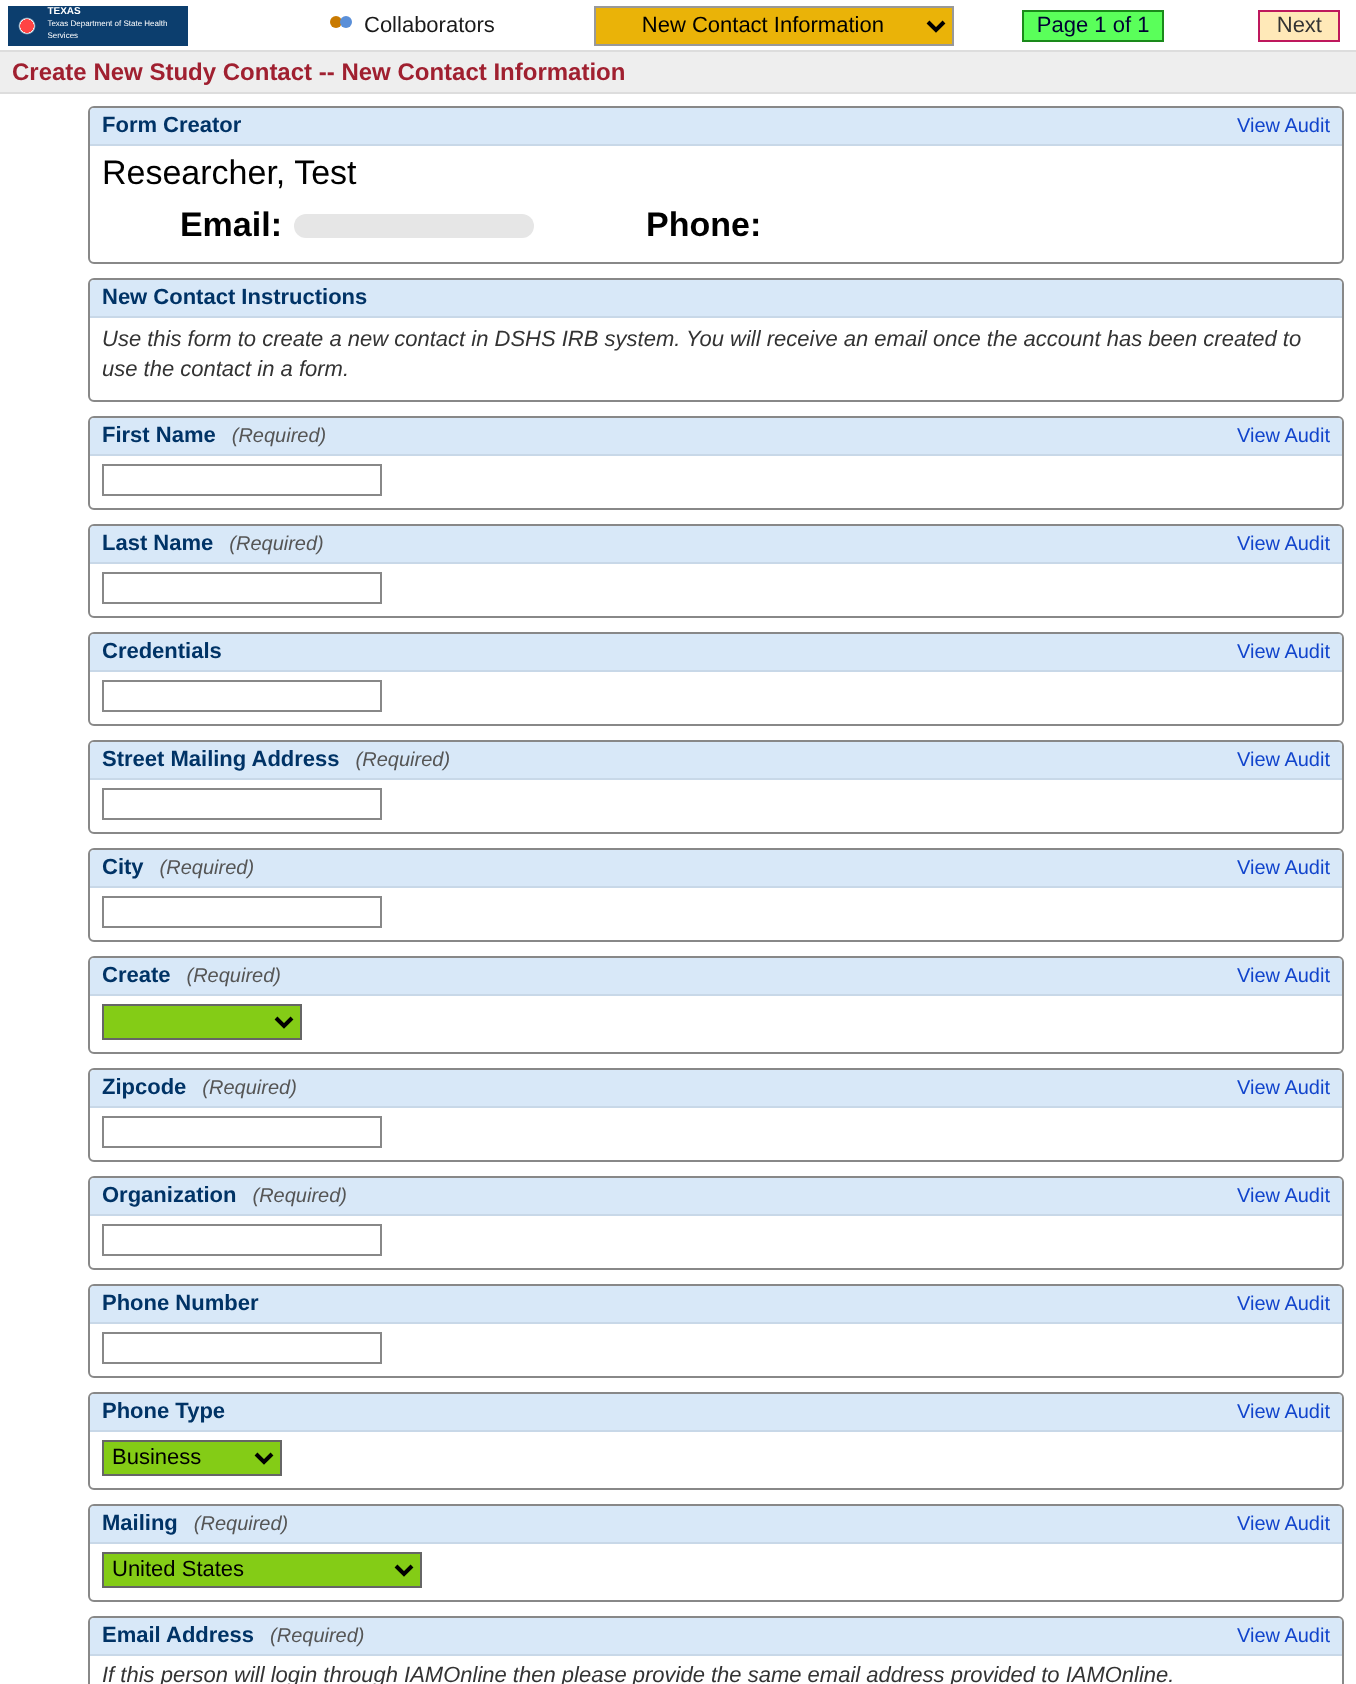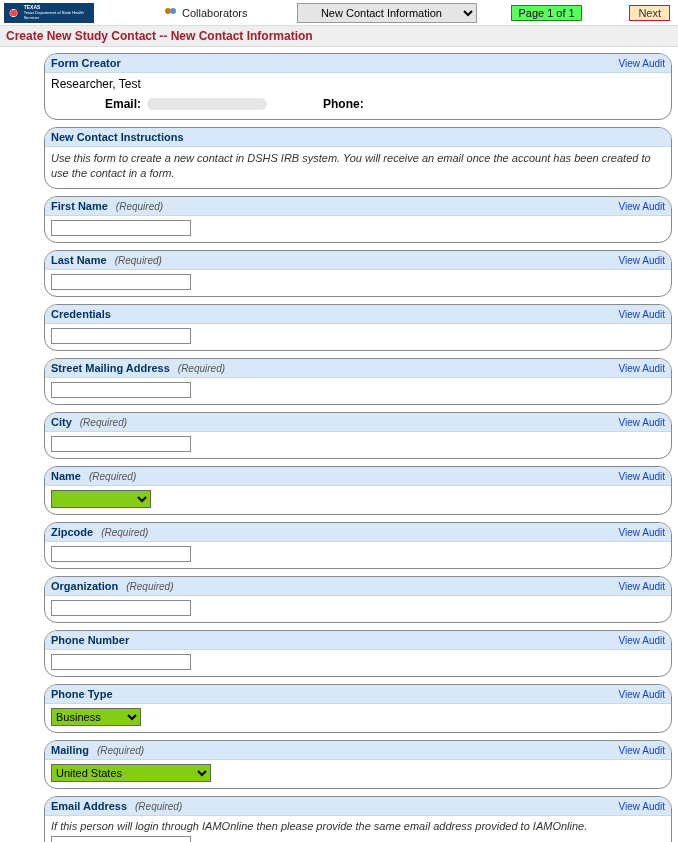--- a/index.html
+++ b/index.html
@@ -58,21 +58,21 @@
       top:2px;
     }
     .collab-icon::before{left:1px;}
     .collab-icon::after{left:6px;background:#5a8fd8;}
     .section-dropdown {
       margin-left: 40px;
       width: 180px;
       font-size: 11px;
       height: 20px;
       border: 1px solid #999;
-      background: #e5e5e5;
+      background: #eab308;
       text-align: center;
     }
     .page-indicator {
       margin-left: 24px;
       background: #5aff5a;
       border: 1px solid #1a8a1a;
       padding: 1px 6px;
       font-size: 11px;
       color: #003;
     }
@@ -92,21 +92,21 @@
       color: #a02030;
       font-weight: bold;
       font-size: 12px;
       border-bottom: 1px solid #ddd;
     }
     .content {
       padding: 6px 6px 6px 44px;
     }
     .form-section {
       border: 1px solid #888;
-      border-radius: 13px;
+      border-radius: 3px;
       margin-bottom: 7px;
       background: #fff;
       overflow: hidden;
     }
     .section-header {
       background: #d8e8f8;
       padding: 3px 6px;
       display: flex;
       align-items: baseline;
       border-bottom: 1px solid #c8d8e8;
@@ -141,21 +141,21 @@
       padding: 0 2px;
     }
     .section-body .select-input {
       height: 18px;
       border: 1px solid #666;
       font-size: 11px;
       background: #84cc16;
     }
     .form-creator-body {
       padding: 4px 6px 8px 6px;
-      font-size: 12px;
+      font-size: 17px;
     }
     .creator-name {
       margin-bottom: 6px;
     }
     .creator-row {
       display: flex;
       align-items: center;
     }
     .creator-row .lbl {
       font-weight: bold;
@@ -285,21 +285,21 @@
       <span class="required">(Required)</span>
       <span class="audit-link">View Audit</span>
     </div>
     <div class="section-body">
       <input type="text" class="text-input" value="" style="">
     </div>
   </div>
 
   <div class="form-section">
     <div class="section-header">
-      <span class="label">Name</span>
+      <span class="label">Create</span>
       <span class="required">(Required)</span>
       <span class="audit-link">View Audit</span>
     </div>
     <div class="section-body">
       <select class="select-input" style="width:100px">
         <option></option>
       </select>
     </div>
   </div>
 

